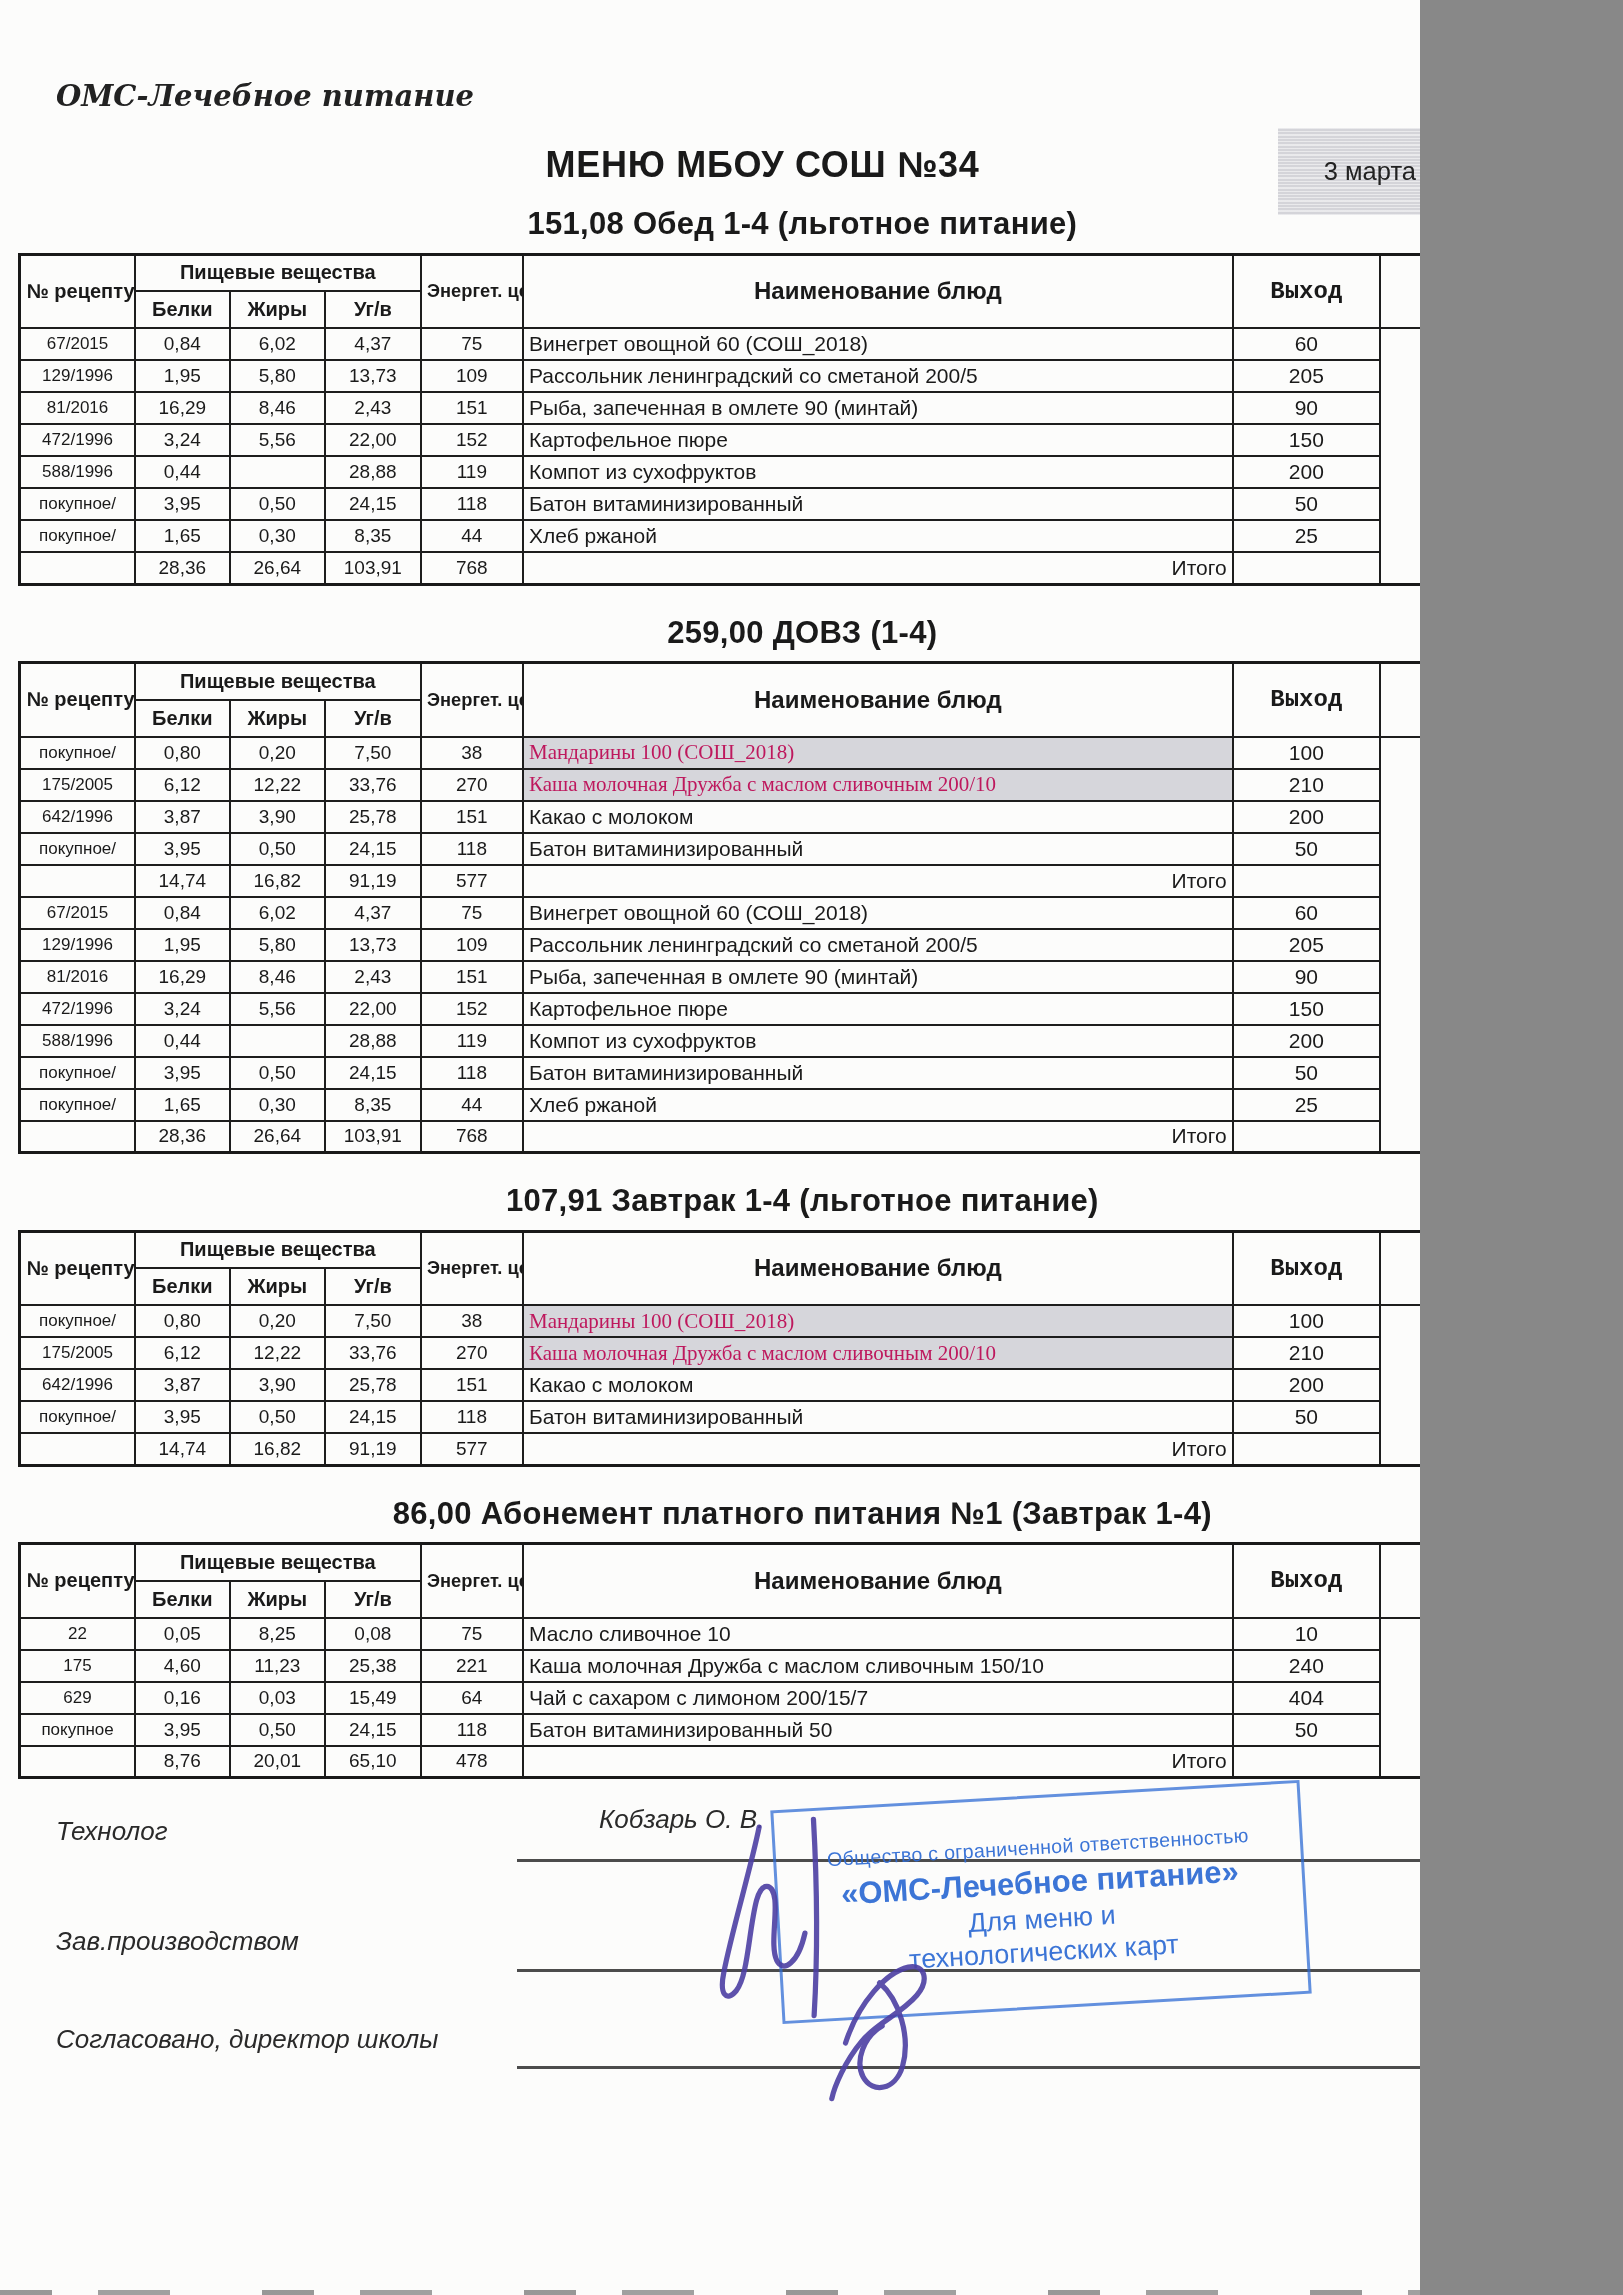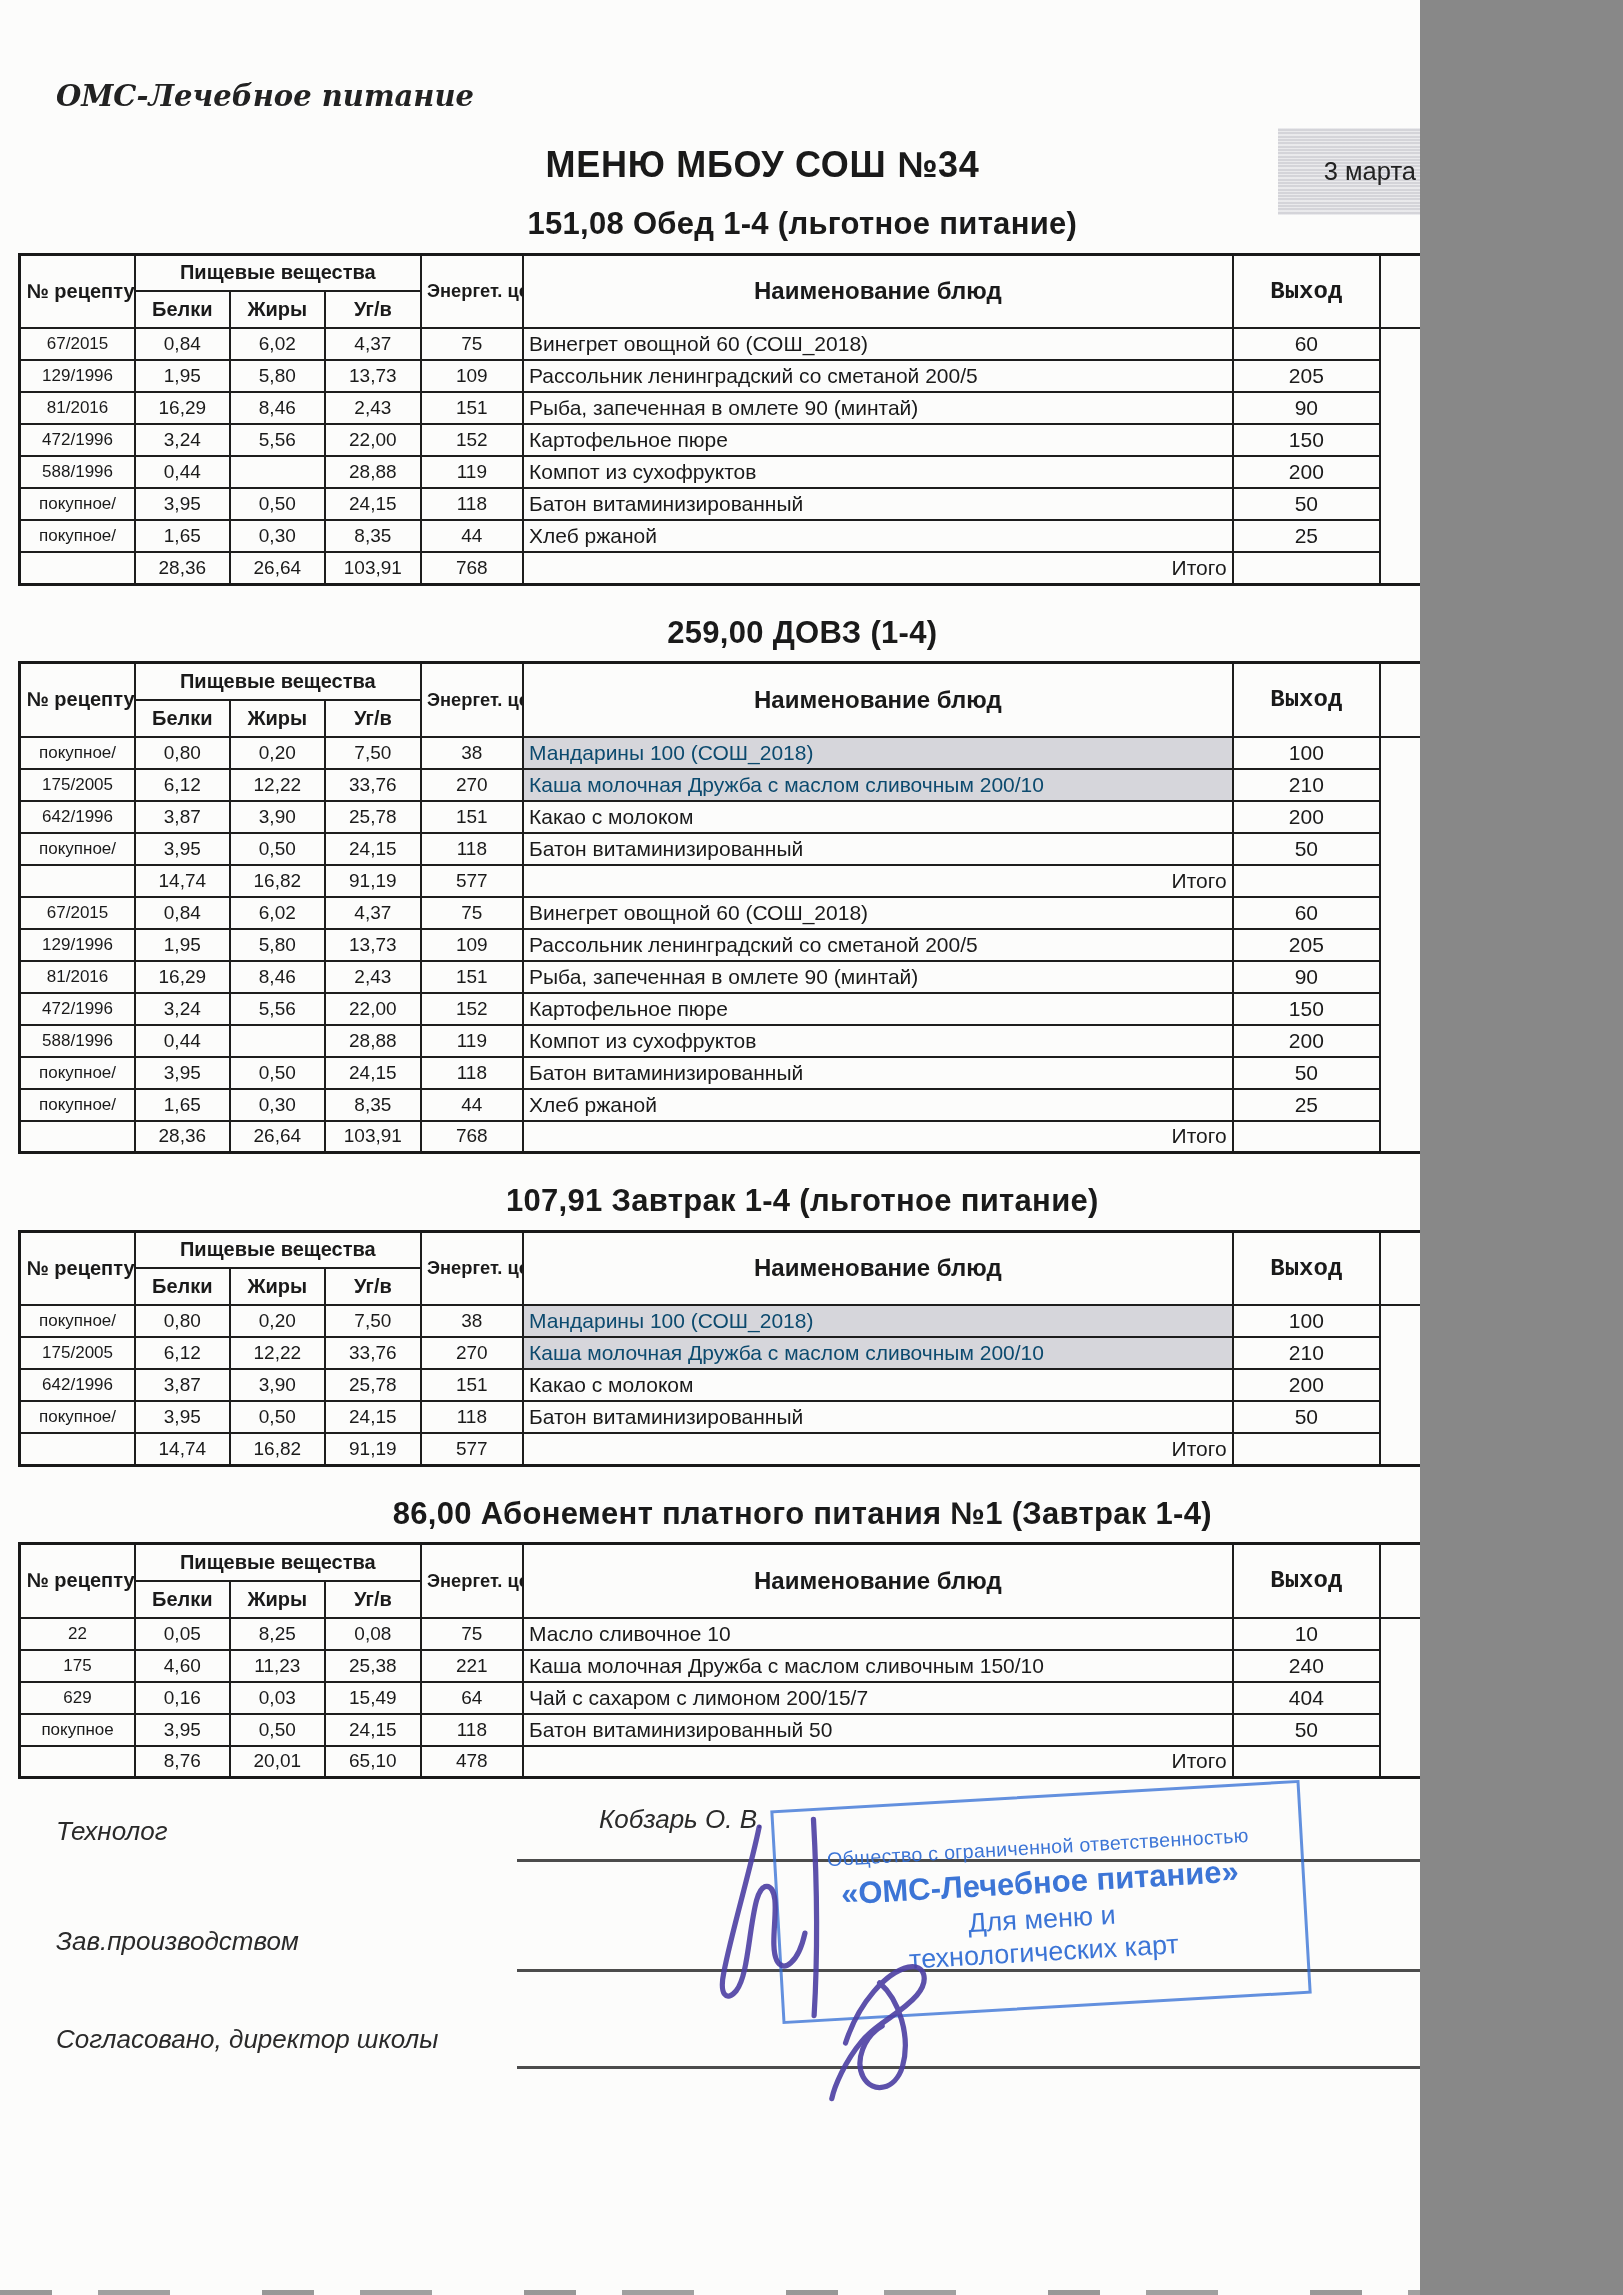--- a/index.html
+++ b/index.html
@@ -45,21 +45,21 @@
   .th-dish   { font-size:24px; }
   .th-output { font-size:24px;font-family:Liberation Mono, monospace; }
   .th-price  { font-size:23.6px; }
   .cell-recipe { font-size:17px; text-align:center; }
   .cell-num    { font-size:19px; text-align:center; }
   .cell-dish   { font-size:21px; text-align:left; padding-left:7.9px; }
   .cell-output { font-size:21px; text-align:center; }
   .cell-price  { font-size:31px; font-weight:bold; text-align:center; }
   .total-row td { font-weight:normal; }
   .total-label { font-size:21px; font-weight:bold; text-align:right; padding-right:9.2px; }
-  .hl { background:#d6d6db; color:#0c4a6e; }
+  .hl { background:#d6d6db; color:#be185d;font-family:Liberation Serif, serif; }
   
   .sig-label { position:absolute; left:56px; font-size:26px; font-style:italic; color:#2a2a2a; }
   .sig-name  { position:absolute; left:599px; top:1804px; font-size:26px; font-style:italic; color:#2a2a2a; }
   .sig-line  { position:absolute; left:517px; width:1073px; height:0; border-top:3.3px solid #4c4c4c; }
   .stamp {
     position:absolute; left:776px; top:1795px; width:524px; height:208px;
     border:3.9px solid rgba(46,107,212,0.8); transform:rotate(-3.3deg);
     display:flex; flex-direction:column; align-items:center; justify-content:center;
     color:#2e6bd4; text-align:center; opacity:0.93;
   }

